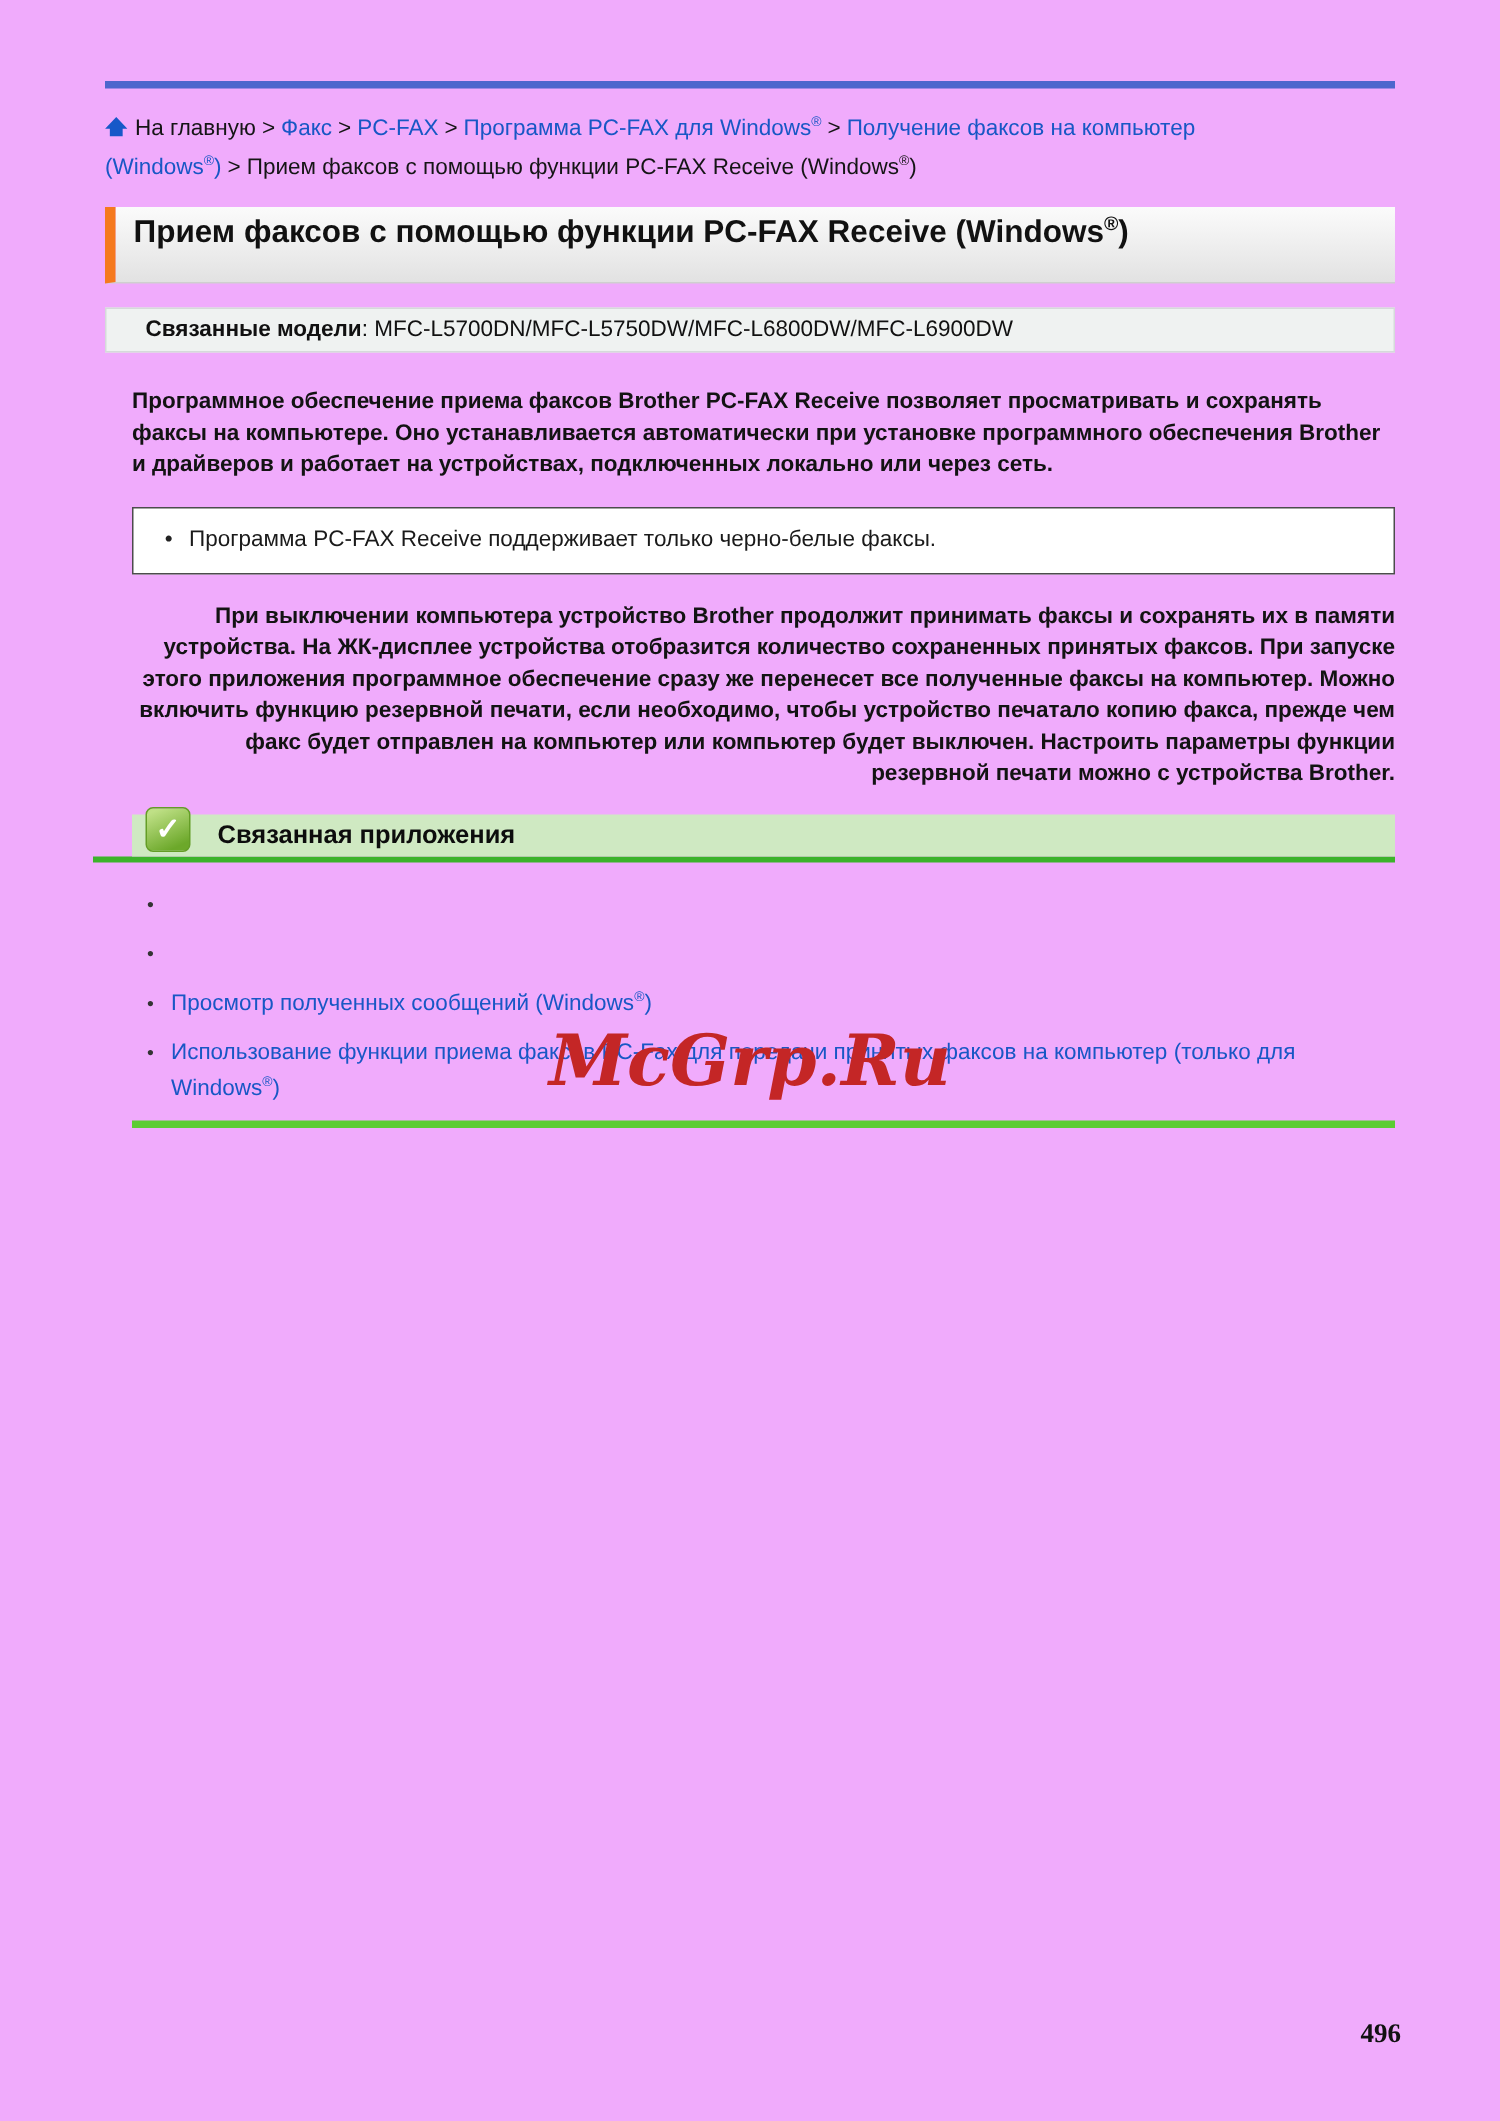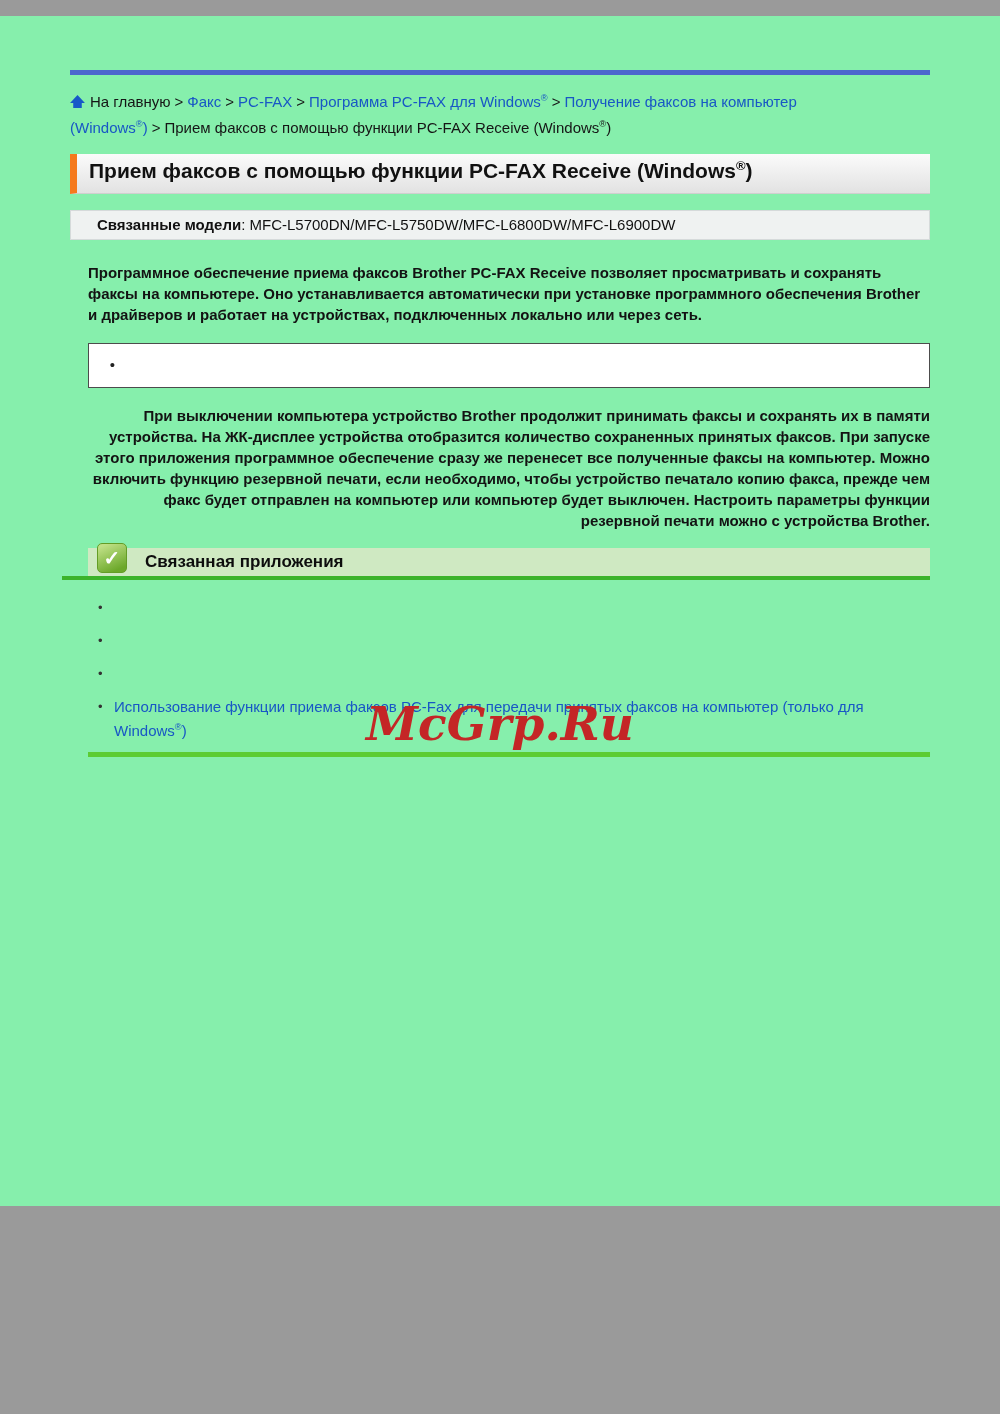--- a/index.html
+++ b/index.html
@@ -1,35 +1,35 @@
 <!DOCTYPE html>
 <html><head>
 <meta charset="utf-8">
 <style>
   * { margin:0; padding:0; box-sizing:border-box; }
   body { background:#9a9a9a; font-family:"Liberation Sans", sans-serif; }
   .page {
-    position:relative; width:1000px; height:1190px; margin:16px auto;
-    background:#86efac; color:#1a1a1a; overflow:hidden;
+    position:relative; width:1000px; height:1414px; margin:0 auto;
+    background:#f0abfc; color:#1a1a1a; overflow:hidden;
   }
   .main { padding:0 70px; }
   sup { vertical-align:super; font-size:0.62em; line-height:0; }
 
   .top-rule { margin-top:54px; height:5px; background:#4d66cd; }
 
   .breadcrumb { margin-top:14px; font-size:15px; line-height:26px; color:#151515; }
   .breadcrumb a { color:#1857c5; text-decoration:none; cursor:pointer; }
   .home-icon { display:inline-block; width:15px; height:13px; margin-right:5px; vertical-align:-1px; }
   .home-icon svg { display:block; width:100%; height:100%; fill:#1758c8; }
   .sep { color:#151515; padding:0 4px; }
 
   .heading {
     margin-top:13px; background:linear-gradient(#fbfbfb,#e2e2e2);
     border-left:7px solid #f5791d; border-bottom:1px solid #cfcfcf;
-    padding:5px 12px 10px; font-size:21px; font-weight:bold; color:#111;
+    padding:5px 12px 21px; font-size:21px; font-weight:bold; color:#111;
   }
 
   .models {
     margin-top:16px; background:#eff2f1; border:1px solid #d5dada;
     padding:5px 26px 6px; font-size:15px; color:#111;
   }
   .models b { font-weight:bold; }
 
   .para { margin:22px 0 0 18px; font-size:15px; line-height:21px; color:#131313; max-width:845px;font-weight:bold; }
   .para.second { margin-top:17px;text-align:right; }
@@ -88,20 +88,21 @@
 
     <h1 class="heading">Прием факсов с помощью функции PC-FAX Receive (Windows<sup>®</sup>)</h1>
 
     <div class="models"><b>Связанные модели</b><span>: MFC-L5700DN/MFC-L5750DW/MFC-L6800DW/MFC-L6900DW</span></div>
 
     <p class="para">Программное обеспечение приема факсов Brother PC-FAX Receive позволяет просматривать и сохранять факсы на компьютере. Оно устанавливается автоматически при установке программного обеспечения Brother и драйверов и работает на устройствах, подключенных локально или через сеть.</p>
 
     <div class="notebox">
       <div class="note-row">
         <span class="note-bullet">•</span>
+        <span>Программа PC-FAX Receive поддерживает только черно-белые факсы.</span>
       </div>
     </div>
 
     <p class="para second">При выключении компьютера устройство Brother продолжит принимать факсы и сохранять их в памяти устройства. На ЖК-дисплее устройства отобразится количество сохраненных принятых факсов. При запуске этого приложения программное обеспечение сразу же перенесет все полученные факсы на компьютер. Можно включить функцию резервной печати, если необходимо, чтобы устройство печатало копию факса, прежде чем факс будет отправлен на компьютер или компьютер будет выключен. Настроить параметры функции резервной печати можно с устройства Brother.</p>
 
     <div class="related">
       <div class="related-bar">
         <span class="check-icon">✓</span>
         <span>Связанная приложения</span>
       </div>
@@ -110,20 +111,21 @@
 
     <div class="links">
       <div class="link-row">
         <span class="link-bullet">•</span>
       </div>
       <div class="link-row">
         <span class="link-bullet">•</span>
       </div>
       <div class="link-row">
         <span class="link-bullet">•</span>
+        <a>Просмотр полученных сообщений (Windows<sup>®</sup>)</a>
       </div>
       <div class="link-row">
         <span class="link-bullet">•</span>
         <a>Использование функции приема факсов PC-Fax для передачи принятых факсов на компьютер (только для Windows<sup>®</sup>)</a>
       </div>
     </div>
 
     <div class="bottom-rule"></div>
 
   </div>

